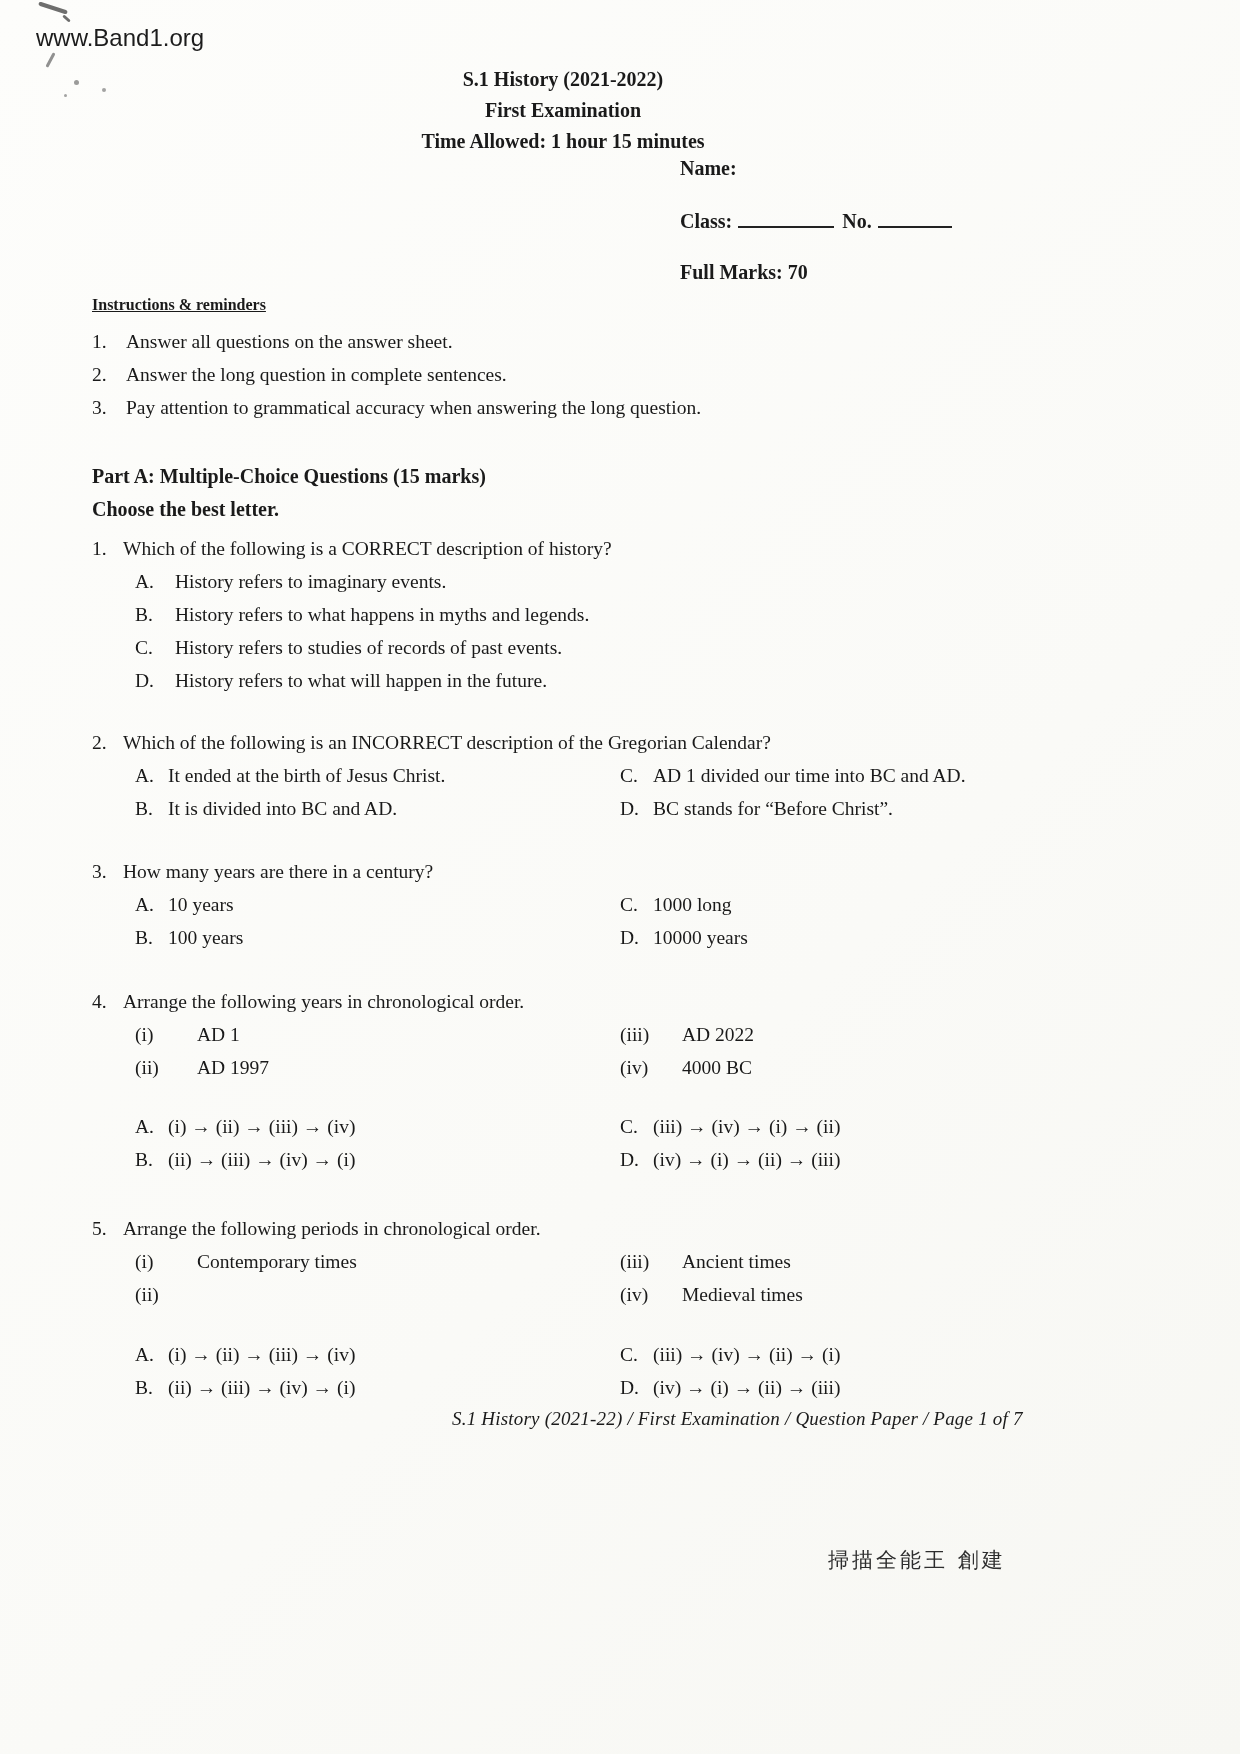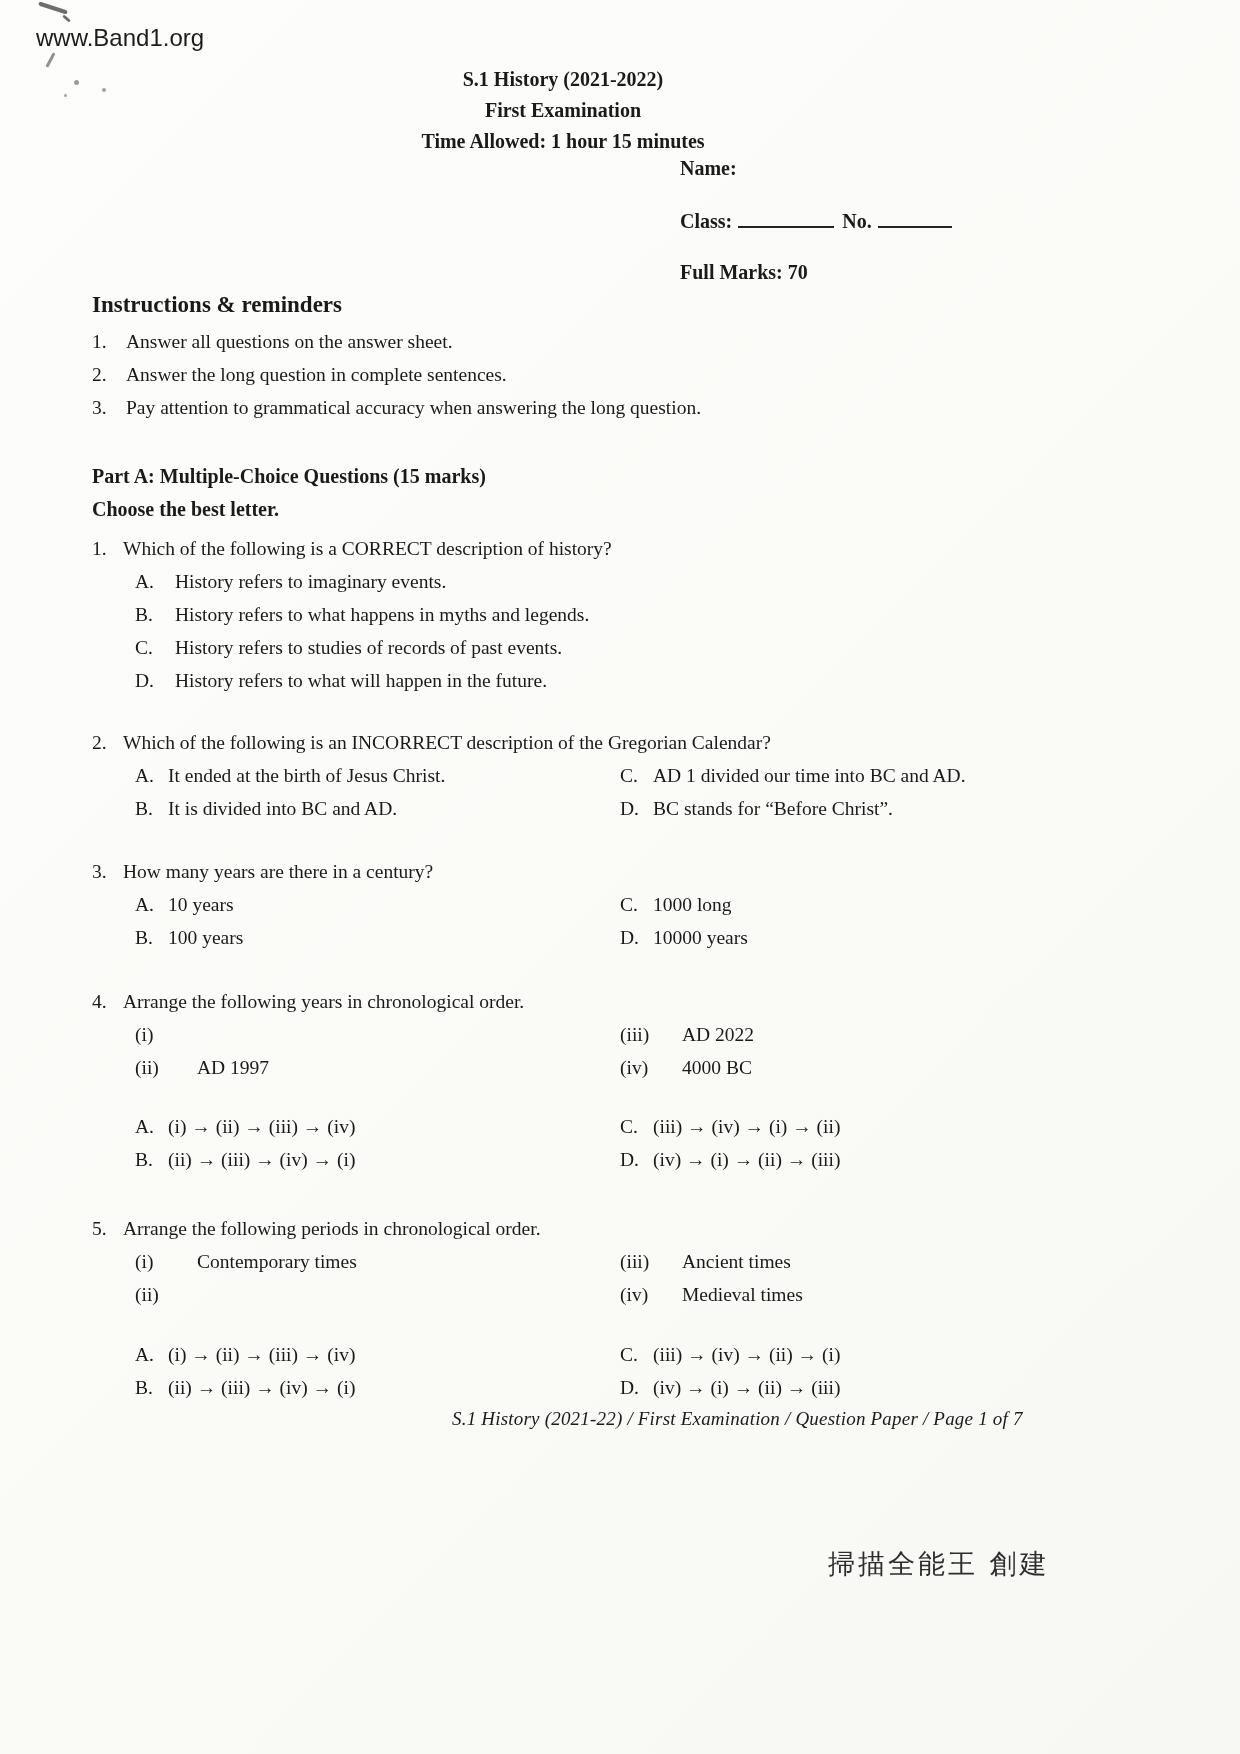--- a/index.html
+++ b/index.html
@@ -42,21 +42,22 @@
     vertical-align:baseline;
   }
   .blank-line.w-class{width:96px;margin:0 8px 0 6px;}
   .blank-line.w-no{width:74px;margin-left:6px;}
 
   .content{
     position:absolute;left:92px;top:288px;width:928px;
     font-size:19.5px;line-height:33px;
   }
   .instr-heading{
-    font-weight:bold;font-size:23px;
+    font-weight:bold;font-size:16px;
+    text-decoration:underline;
     margin-bottom:4px;
   }
   .row{display:flex;align-items:baseline;}
   .inum{width:34px;flex:none;}
   .qnum{width:31px;flex:none;}
   .qtext{flex:1;}
   .part-heading{font-weight:bold;font-size:20px;margin-top:36px;}
   .part-sub{font-weight:bold;font-size:20px;}
   .question{margin-top:6px;}
   .q2{margin-top:29px;}
@@ -72,21 +73,21 @@
   .opts-gap{margin-top:26px;}
   .opts-gap5{margin-top:27px;}
 
   .page-footer{
     position:absolute;left:452px;top:1408px;
     font-size:19px;color:#1b1b1b;letter-spacing:.2px;font-style:italic;
   }
   .scanner-credit{
     position:absolute;left:828px;top:1546px;
     font-family:"DejaVu Sans", sans-serif;
-    font-size:27px;letter-spacing:3px;color:#2d2d2d;
+    font-size:21px;letter-spacing:3px;color:#2d2d2d;
   }
 </style>
 </head>
 <body>
 
 <div class="page">
 
   <span class="ink i1"></span>
   <span class="ink i2"></span>
   <span class="ink i3"></span>
@@ -212,20 +213,21 @@
     </div>
 
     <div class="question q4">
       <div class="row">
         <span class="qnum">4.</span>
         <span class="qtext">Arrange the following years in chronological order.</span>
       </div>
       <div class="row opt">
         <span class="colL">
           <span class="roman">(i)</span>
+          <span class="qtext">AD 1</span>
         </span>
         <span class="colR">
           <span class="roman">(iii)</span>
           <span class="qtext">AD 2022</span>
         </span>
       </div>
       <div class="row opt">
         <span class="colL">
           <span class="roman">(ii)</span>
           <span class="qtext">AD 1997</span>

